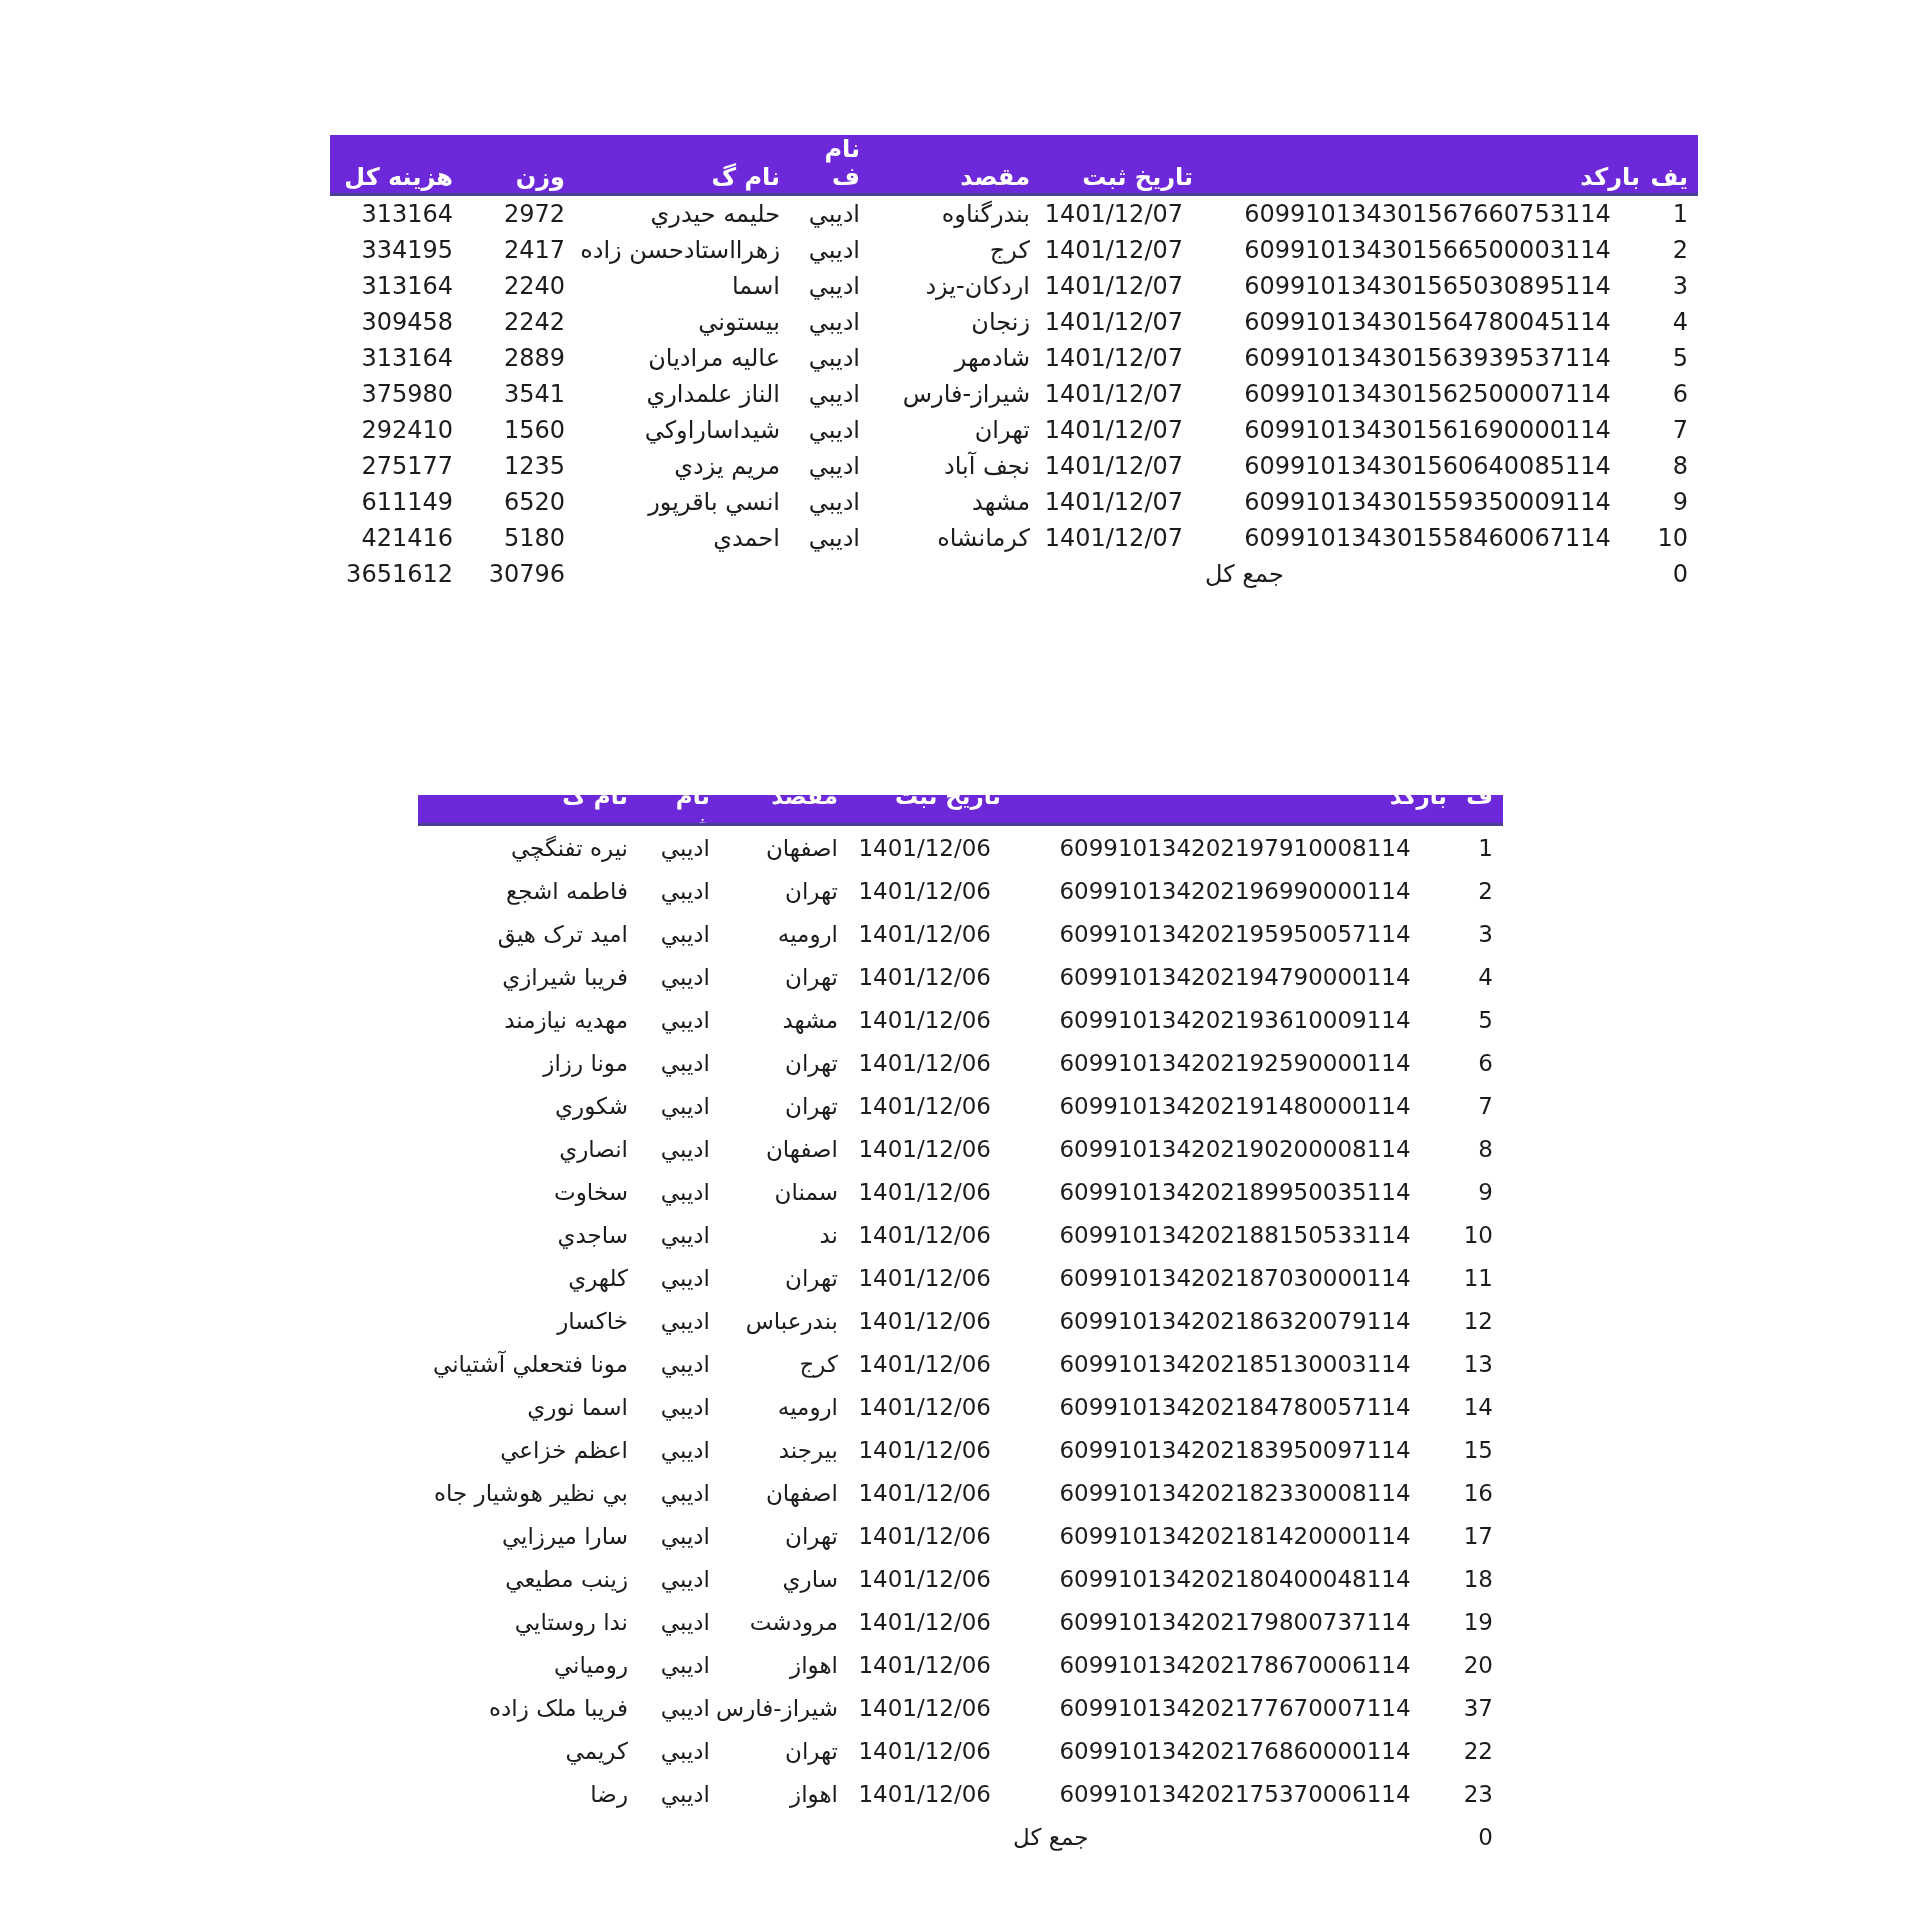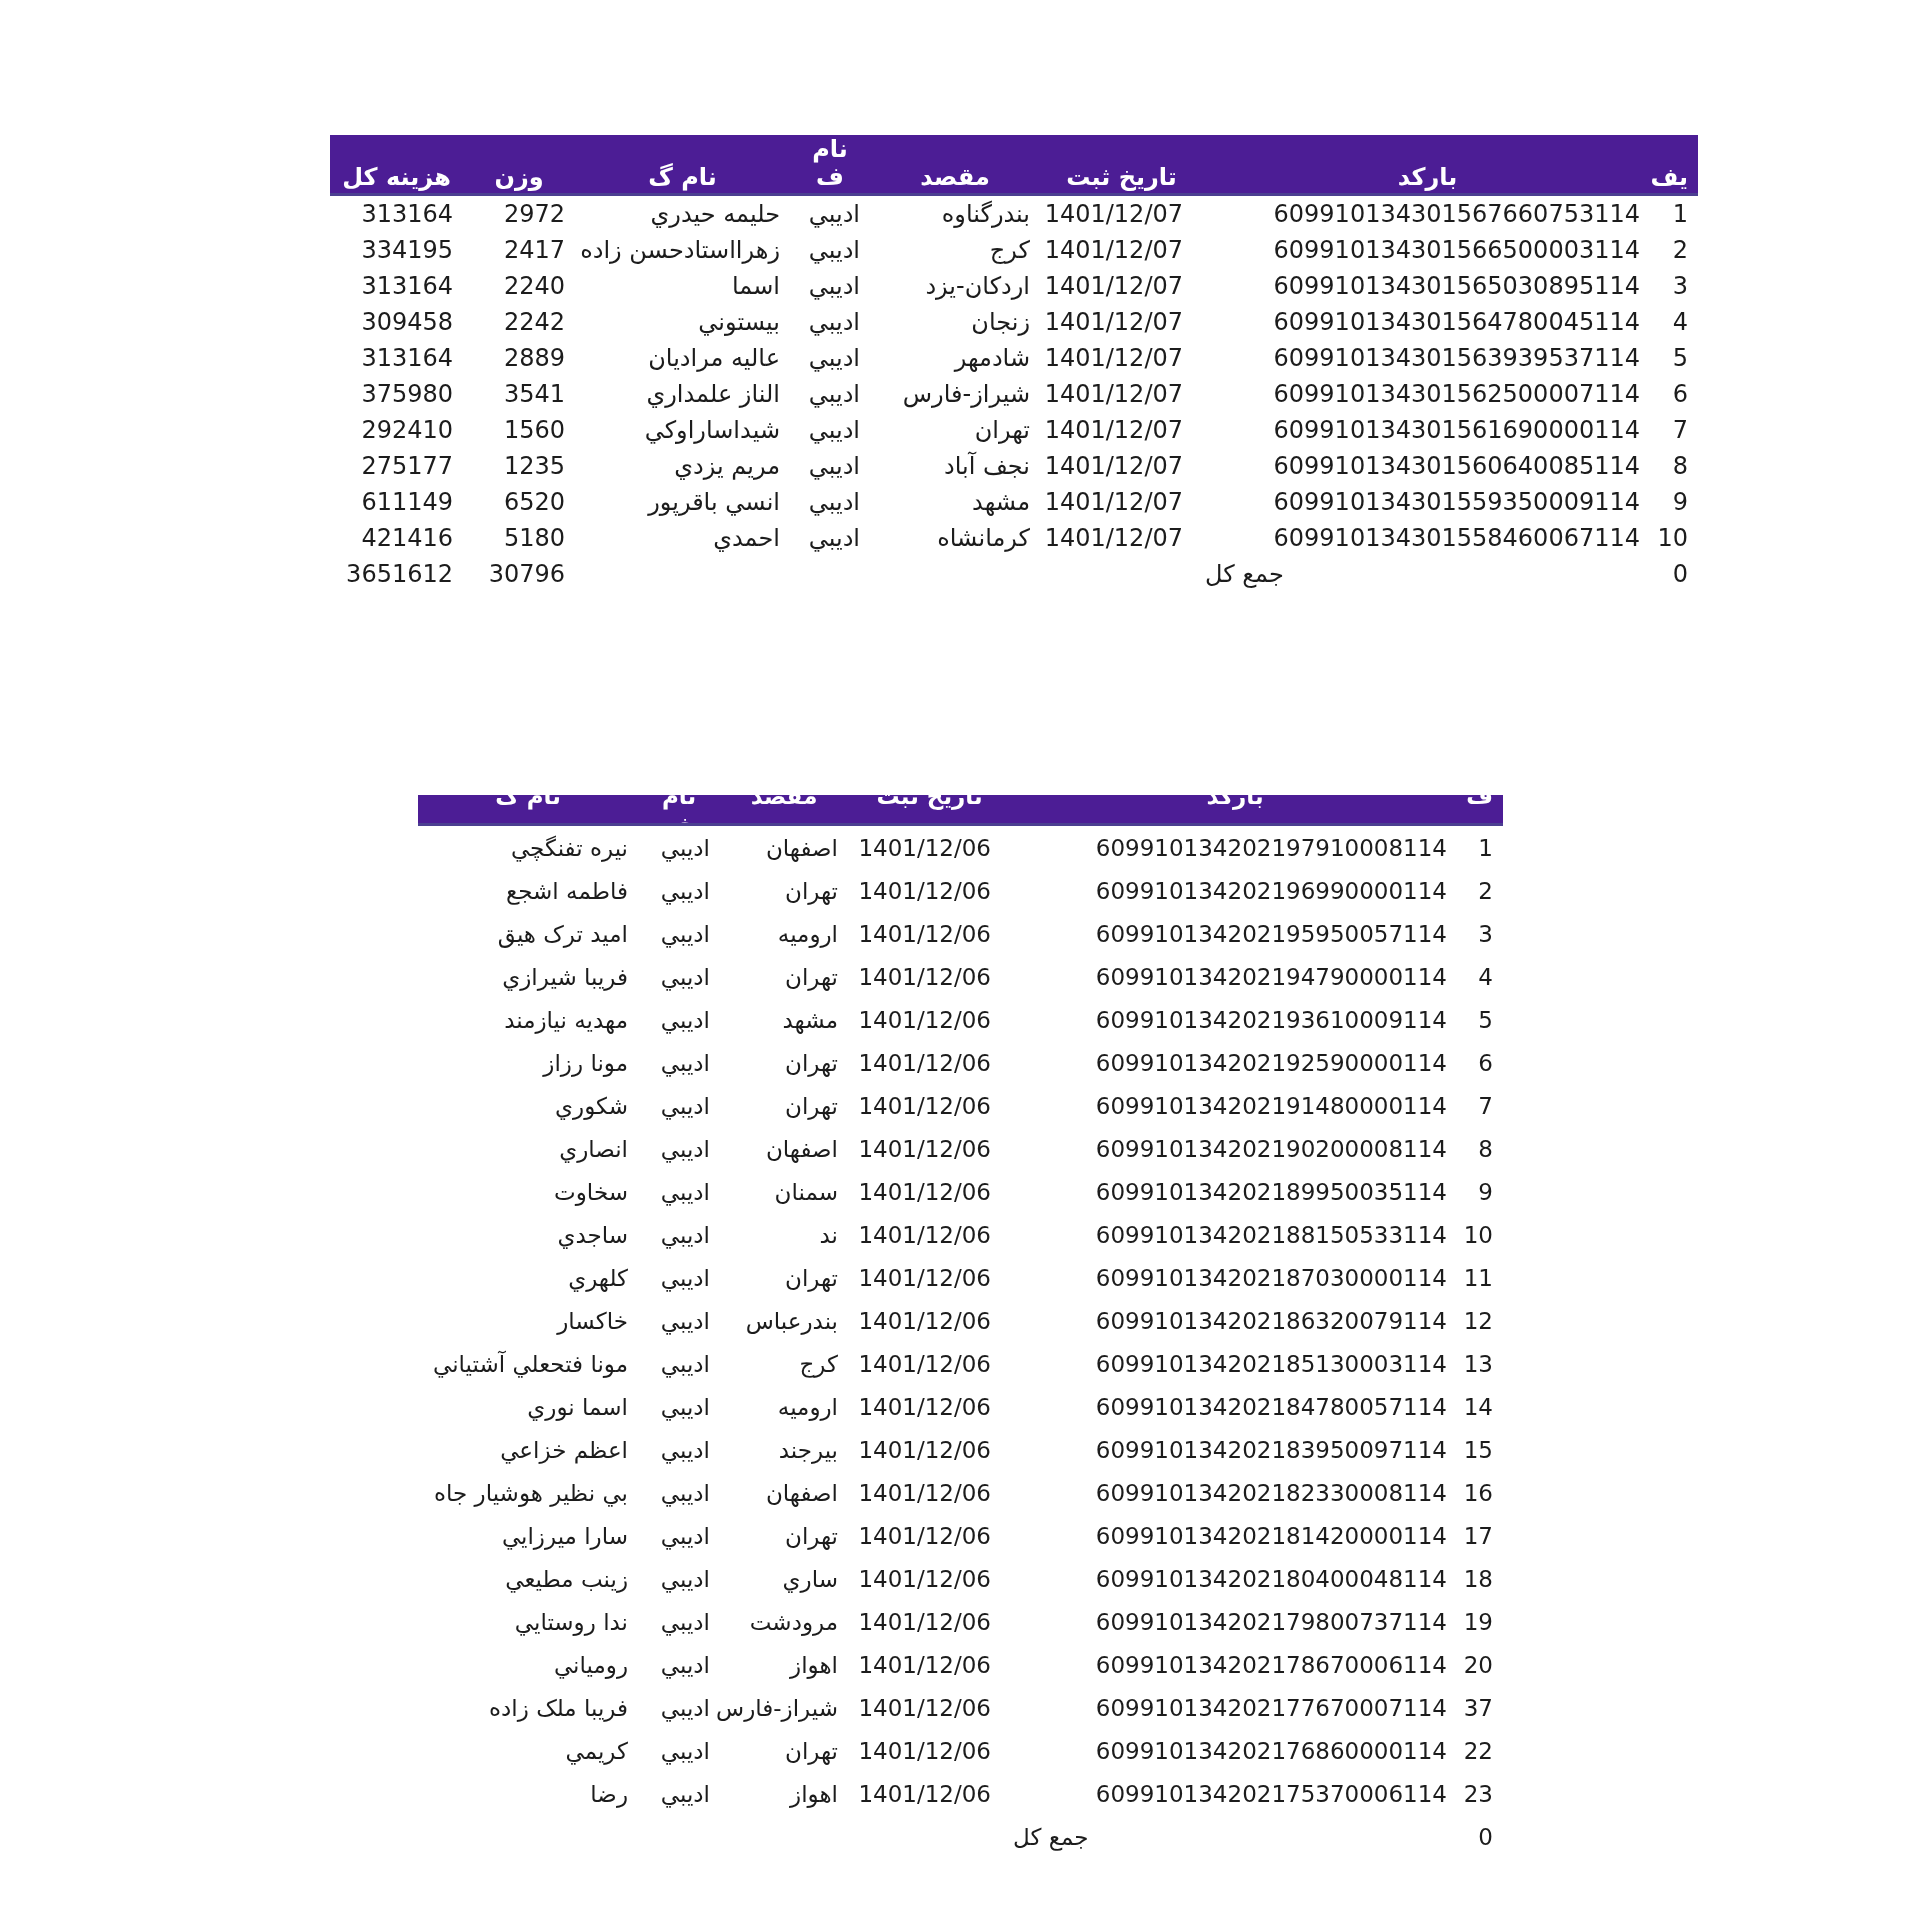--- a/index.html
+++ b/index.html
@@ -5,37 +5,37 @@
   html,body{margin:0;padding:0;}
   body{
     width:1920px;height:1920px;background:#ffffff;position:relative;overflow:hidden;
     font-family:"DejaVu Sans",sans-serif;
   }
   table.t{position:absolute;border-collapse:collapse;table-layout:fixed;}
   .t1{left:330px;top:135px;width:1368px;font-size:24px;}
   .t2{left:418px;top:795px;width:1085px;font-size:23px;}
 
   .t th{
-    background:#4c1d95;color:#ffffff;font-weight:bold;
+    background:#6d28d9;color:#ffffff;font-weight:bold;text-align:right;
     padding:0 10px;border-bottom:3px solid #4b3f91;
   }
   .t1 th{height:34px;vertical-align:bottom;padding-bottom:2px;}
   .t2 th{height:28px;vertical-align:top;}
   .t2 th .crop{height:28px;overflow:hidden;}
   .t2 th .crop span{display:block;line-height:30px;margin-top:-14px;}
 
   .t td{
     color:#1c1c1c;text-align:right;vertical-align:middle;
     padding:0 10px;white-space:nowrap;
   }
   .t1 td{height:36px;}
   .t2 td{height:43px;}
   .t td.col-date{padding-right:22px;}
   .t th.col-date{padding-right:12px;}
-  .t td.col-barcode{text-align:right;}
+  .t td.col-barcode{text-align:center;}
   .t td.col-barcode.total-label{text-align:left;}
   .t1 td.col-barcode.total-label{padding-left:0;padding-right:48px;}
   .t2 td.col-barcode.total-label{padding-left:0;padding-right:14px;}
 </style>
 </head>
 <body>
 
 <table class="t t1" dir="rtl">
   <colgroup>
     <col style="width:48px">

